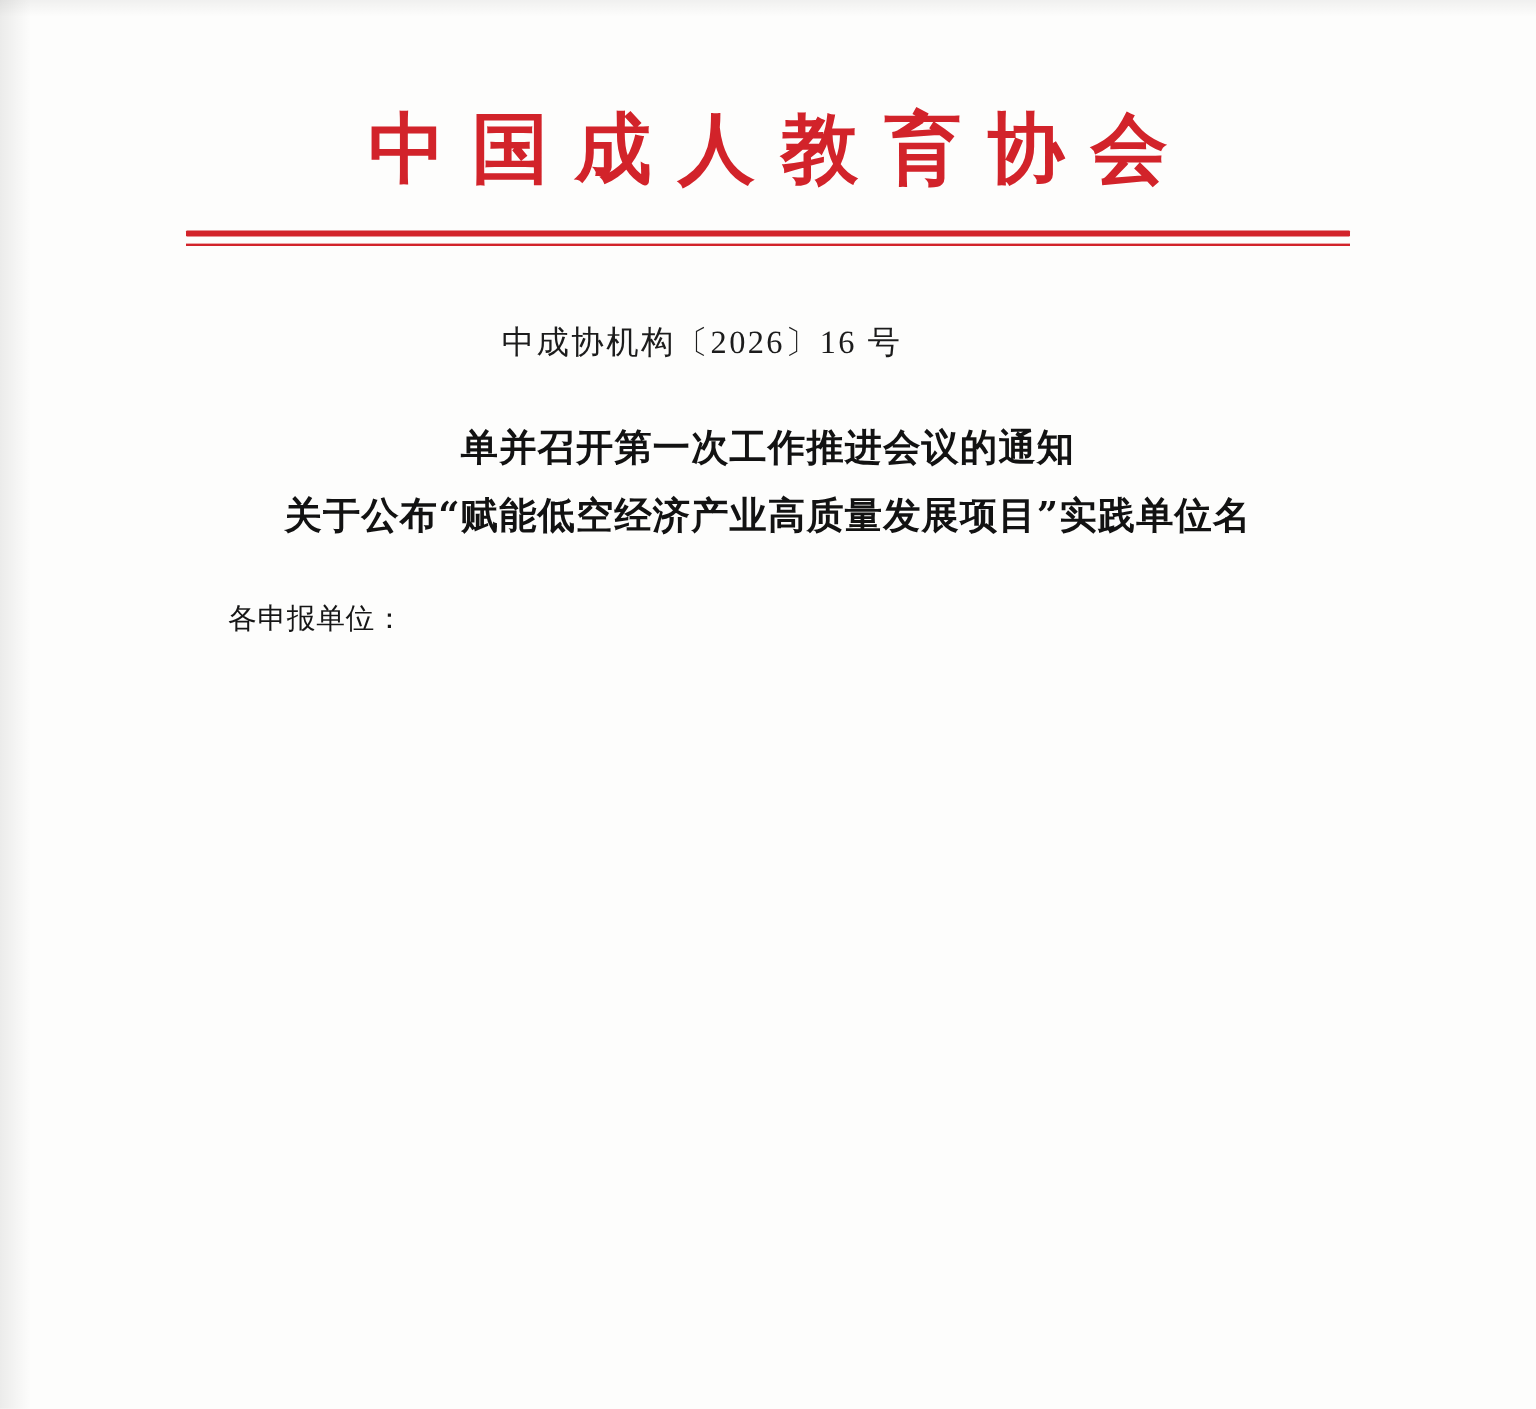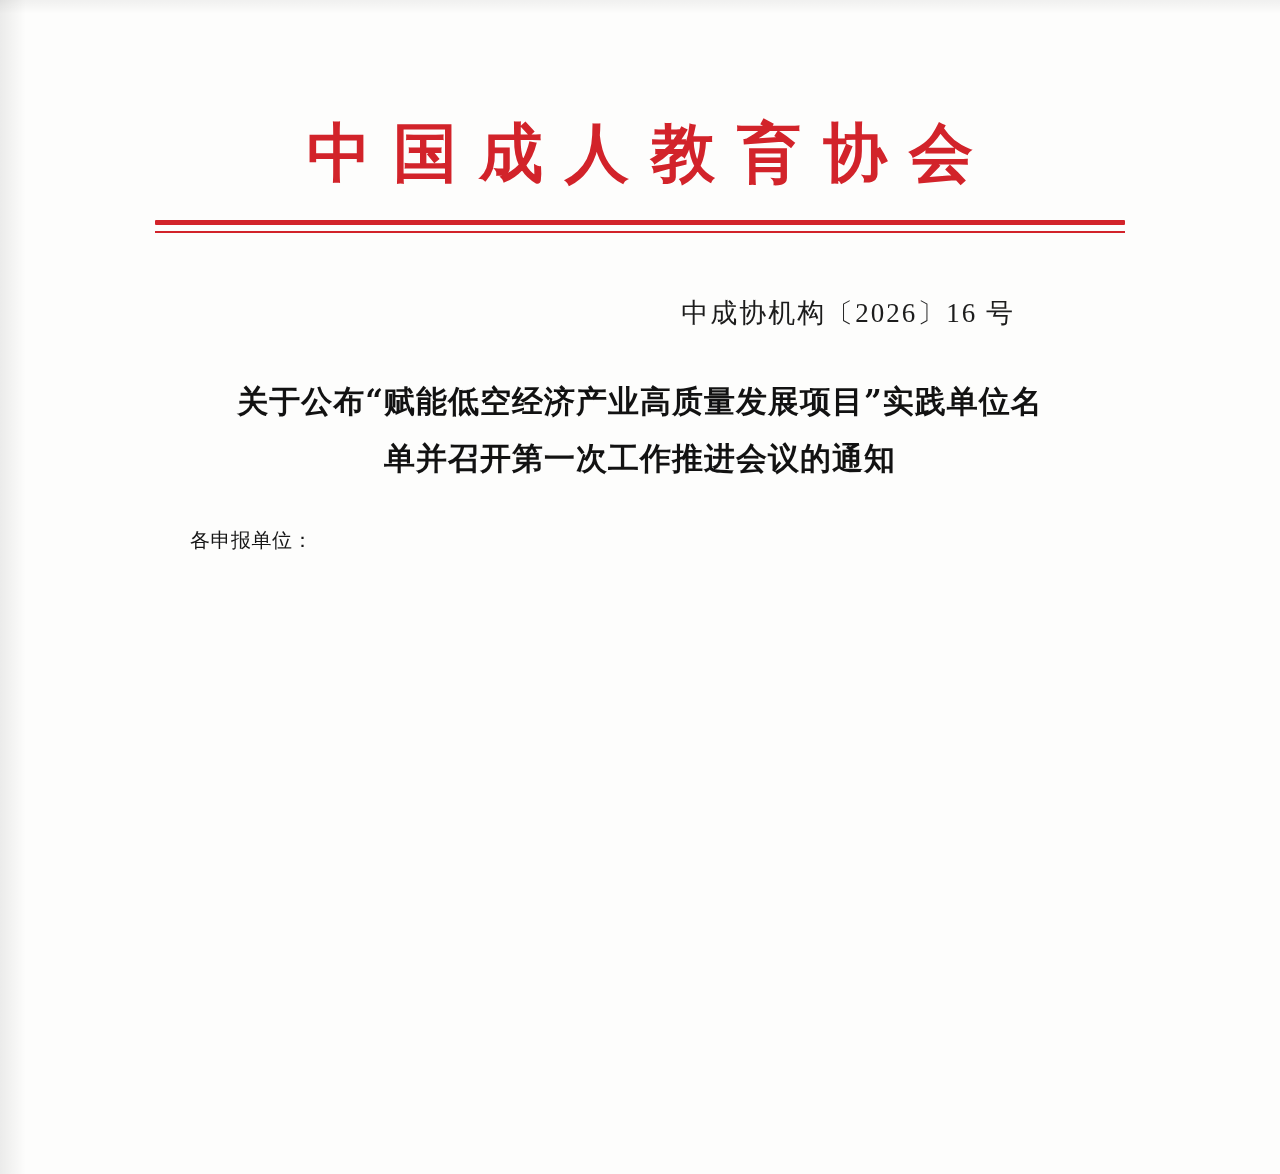--- a/index.html
+++ b/index.html
@@ -16,21 +16,21 @@
   }
   .page {
     position: relative;
     width: 1280px;
     height: 1174px;
     background: #fdfdfc;
   }
   
   .letterhead {
     text-align: center;
-    padding-top: 116px;
+    padding-top: 88px;
   }
   .letterhead-title {
     color: #d2232a;
     font-family: "DejaVu Serif", "Liberation Serif", serif;
     font-weight: 700;
     font-size: 64px;
     letter-spacing: 22px;
     text-indent: 22px;
     line-height: 1.15;
     white-space: nowrap;
@@ -46,21 +46,21 @@
   }
   .rule-thin {
     height: 2px;
     background: #d2232a;
     margin-top: 6px;
   }
   
   .doc-number {
     width: 970px;
     margin: 62px auto 0 auto;
-    text-align: right;
+    text-align: center;
     font-size: 27px;
     letter-spacing: 2px;
     color: #1c1c1c;
     padding-right: 110px;
     box-sizing: border-box;
   }
   
   .doc-title {
     width: 900px;
     margin: 42px auto 0 auto;
@@ -69,21 +69,21 @@
     font-weight: 700;
     font-size: 31px;
     line-height: 1.85;
     letter-spacing: 1px;
     color: #121212;
   }
   
   .body-block {
     width: 900px;
     margin: 36px auto 0 auto;
-    font-size: 20px;
+    font-size: 24px;
     line-height: 1.78;
     letter-spacing: 0.5px;
     color: #161616;
   }
   .salutation {
     margin: 0 0 2px 0;
   }
   .para {
     margin: 0;
     text-indent: 2em;
@@ -120,20 +120,20 @@
     <div class="letterhead-title">中国成人教育协会</div>
     <div class="rule-group">
       <div class="rule-thick"></div>
       <div class="rule-thin"></div>
     </div>
   </div>
 
   <div class="doc-number">中成协机构〔2026〕16 号</div>
 
   <div class="doc-title">
+    <div>单并召开第一次工作推进会议的通知</div>
     <div>关于公布“赋能低空经济产业高质量发展项目”实践单位名</div>
-    <div>单并召开第一次工作推进会议的通知</div>
   </div>
 
   <div class="body-block">
     <p class="salutation">各申报单位：</p>
   </div>
 </div>
 
 </body></html>

